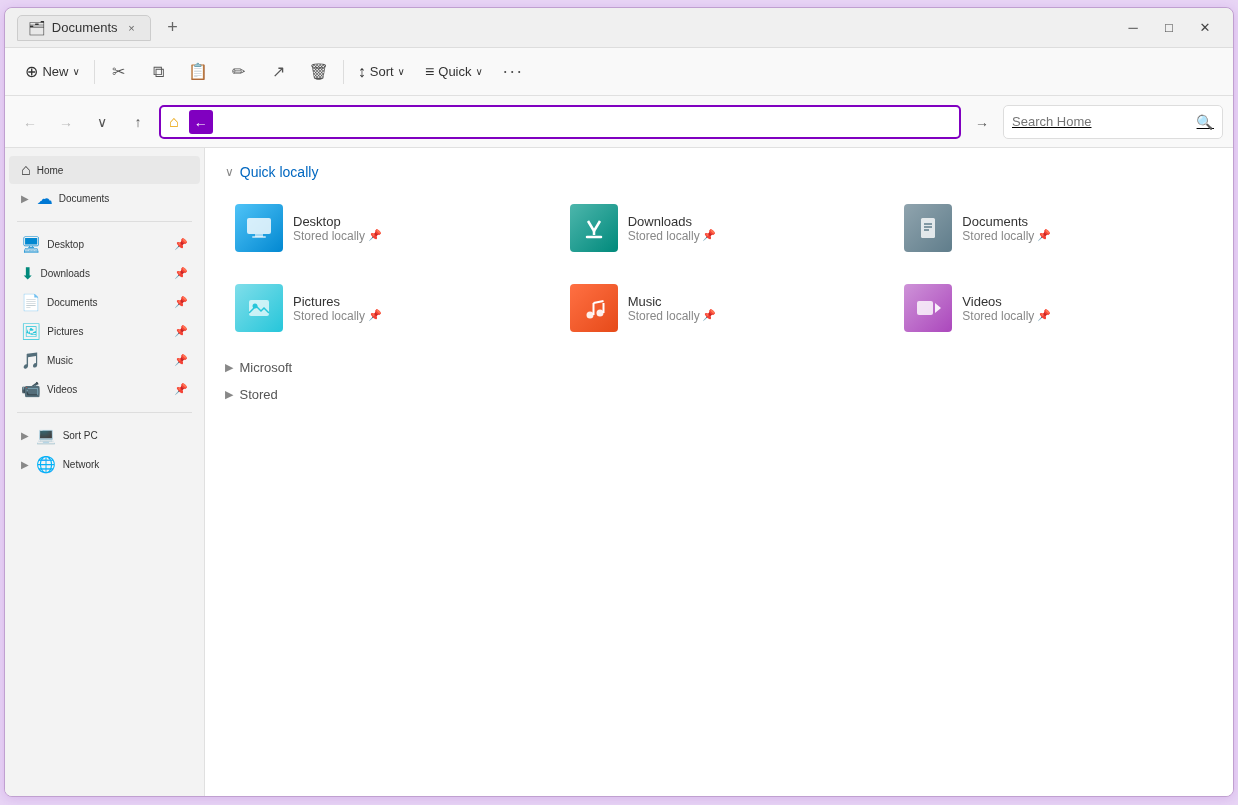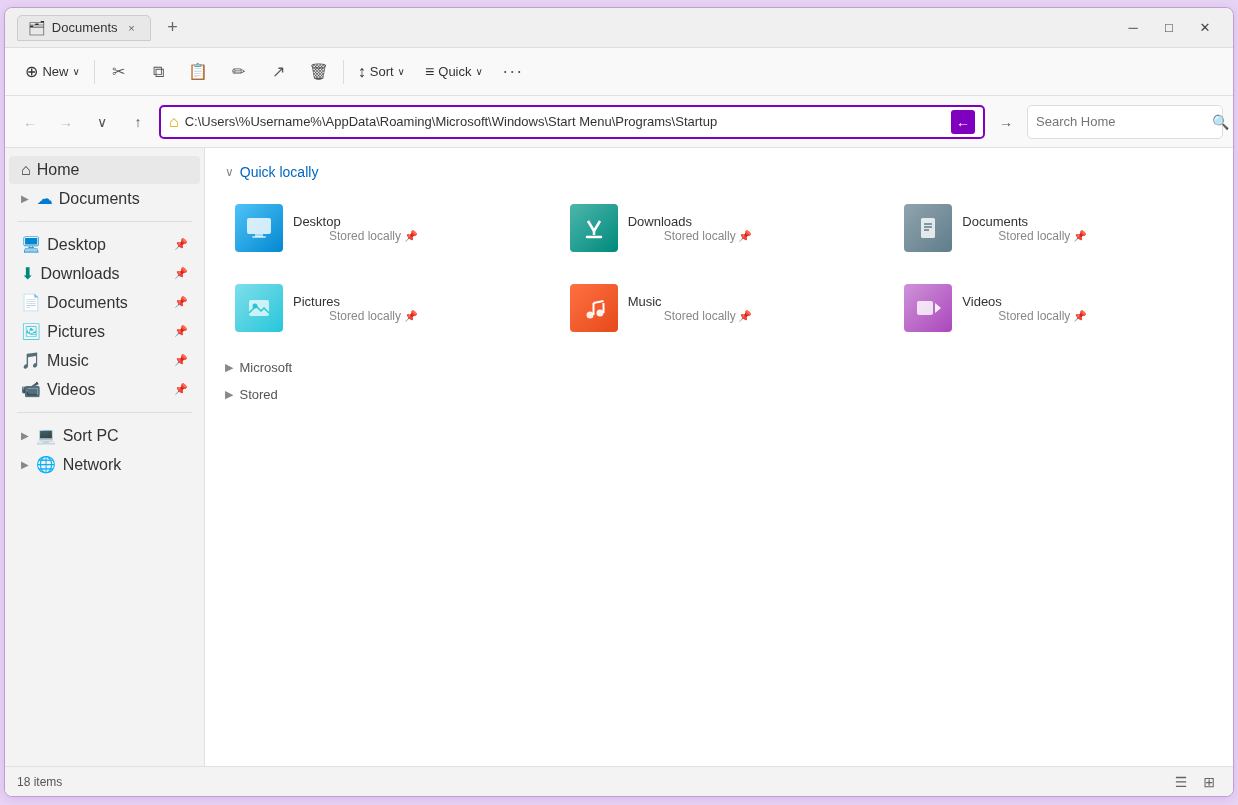--- a/index.html
+++ b/index.html
@@ -169,28 +169,29 @@
     }
     .address-forward-btn {
       width: 30px; height: 30px;
       display: flex; align-items: center; justify-content: center;
       border-radius: 4px;
       cursor: pointer;
       font-size: 14px;
       color: #555;
     }
     .search-wrapper {
-      width: 196px;
+      width: 220px;
       display: flex;
       align-items: center;
       border: 1px solid #ddd;
       border-radius: 5px;
       background: white;
       padding: 0 8px;
       height: 34px;
+      text-decoration: underline;
     }
     .search-input {
       flex: 1;
       font-size: 13px;
       color: #999;
       border: none;
       outline: none;
       background: transparent;
     }
     .search-icon { font-size: 14px; color: #888; }
@@ -216,21 +217,21 @@
       padding: 5px 12px;
       font-size: 13px;
       color: #333;
       cursor: pointer;
       border-radius: 4px;
       margin: 0 4px;
       gap: 6px;
     }
     .sidebar-item.active { background: #e8e8e8; }
     .sidebar-item .s-icon { font-size: 16px; }
-    .sidebar-item .s-label { flex: 1; font-size: 16px; }
+    .sidebar-item .s-label { flex: 1; font-size: 10px; }
     .sidebar-item .s-pin { font-size: 11px; color: #aaa; margin-left: auto; }
     .sidebar-item .s-expand { font-size: 10px; color: #888; margin-right: 2px; }
     .sidebar-divider { height: 1px; background: #ddd; margin: 8px 12px; }
 
     
     .content {
       flex: 1;
       background: white;
       overflow-y: auto;
       padding: 16px 20px;
@@ -266,21 +267,21 @@
     .folder-thumb {
       width: 48px; height: 48px;
       border-radius: 4px;
       display: flex; align-items: center; justify-content: center;
       font-size: 28px;
       flex-shrink: 0;
     }
     .folder-info .folder-name { font-size: 13px; color: #333; font-weight: 500; }
     .folder-info .folder-sub {
       font-size: 12px; color: #888;
-      display: flex; align-items: flex-end; gap: 3px; margin-left: 36px;
+      display: flex; align-items: center; gap: 3px;
     }
     .pin-icon { font-size: 11px; color: #aaa; }
 
     
     .collapsible-header {
       display: flex;
       align-items: center;
       gap: 6px;
       font-size: 13px;
       color: #555;
@@ -393,21 +394,20 @@
       <span>→</span>
     </div>
     <div class="nav-btn">
       <span>∨</span>
     </div>
     <div class="nav-btn">
       <span>↑</span>
     </div>
     <div class="address-input-wrapper">
       <span class="address-home-icon">⌂</span>
-      <input class="address-text" type="text" value="C:\Users\%Username%\AppData\Roaming\Microsoft\Windows\Start Menu\Programs\Startup" style="">
       <div class="address-arrow">
         <span>←</span>
       </div>
     </div>
     <div class="address-forward-btn">
       <span>→</span>
     </div>
     <div class="search-wrapper">
       <input class="search-input" type="text" placeholder="Search Home" style="">
       <span class="search-icon">🔍</span>
@@ -597,25 +597,14 @@
       </div>
 
       <div class="collapsible-header">
         <span class="ch-arrow">▶</span>
         <span>Stored</span>
       </div>
 
     </div>
   </div>
 
-  <div class="status-bar">
-    <span>18 items</span>
-    <div class="status-right">
-      <div class="view-btn">
-        <span>☰</span>
-      </div>
-      <div class="view-btn">
-        <span>⊞</span>
-      </div>
-    </div>
-  </div>
 
 </div>
 
 </body></html>

